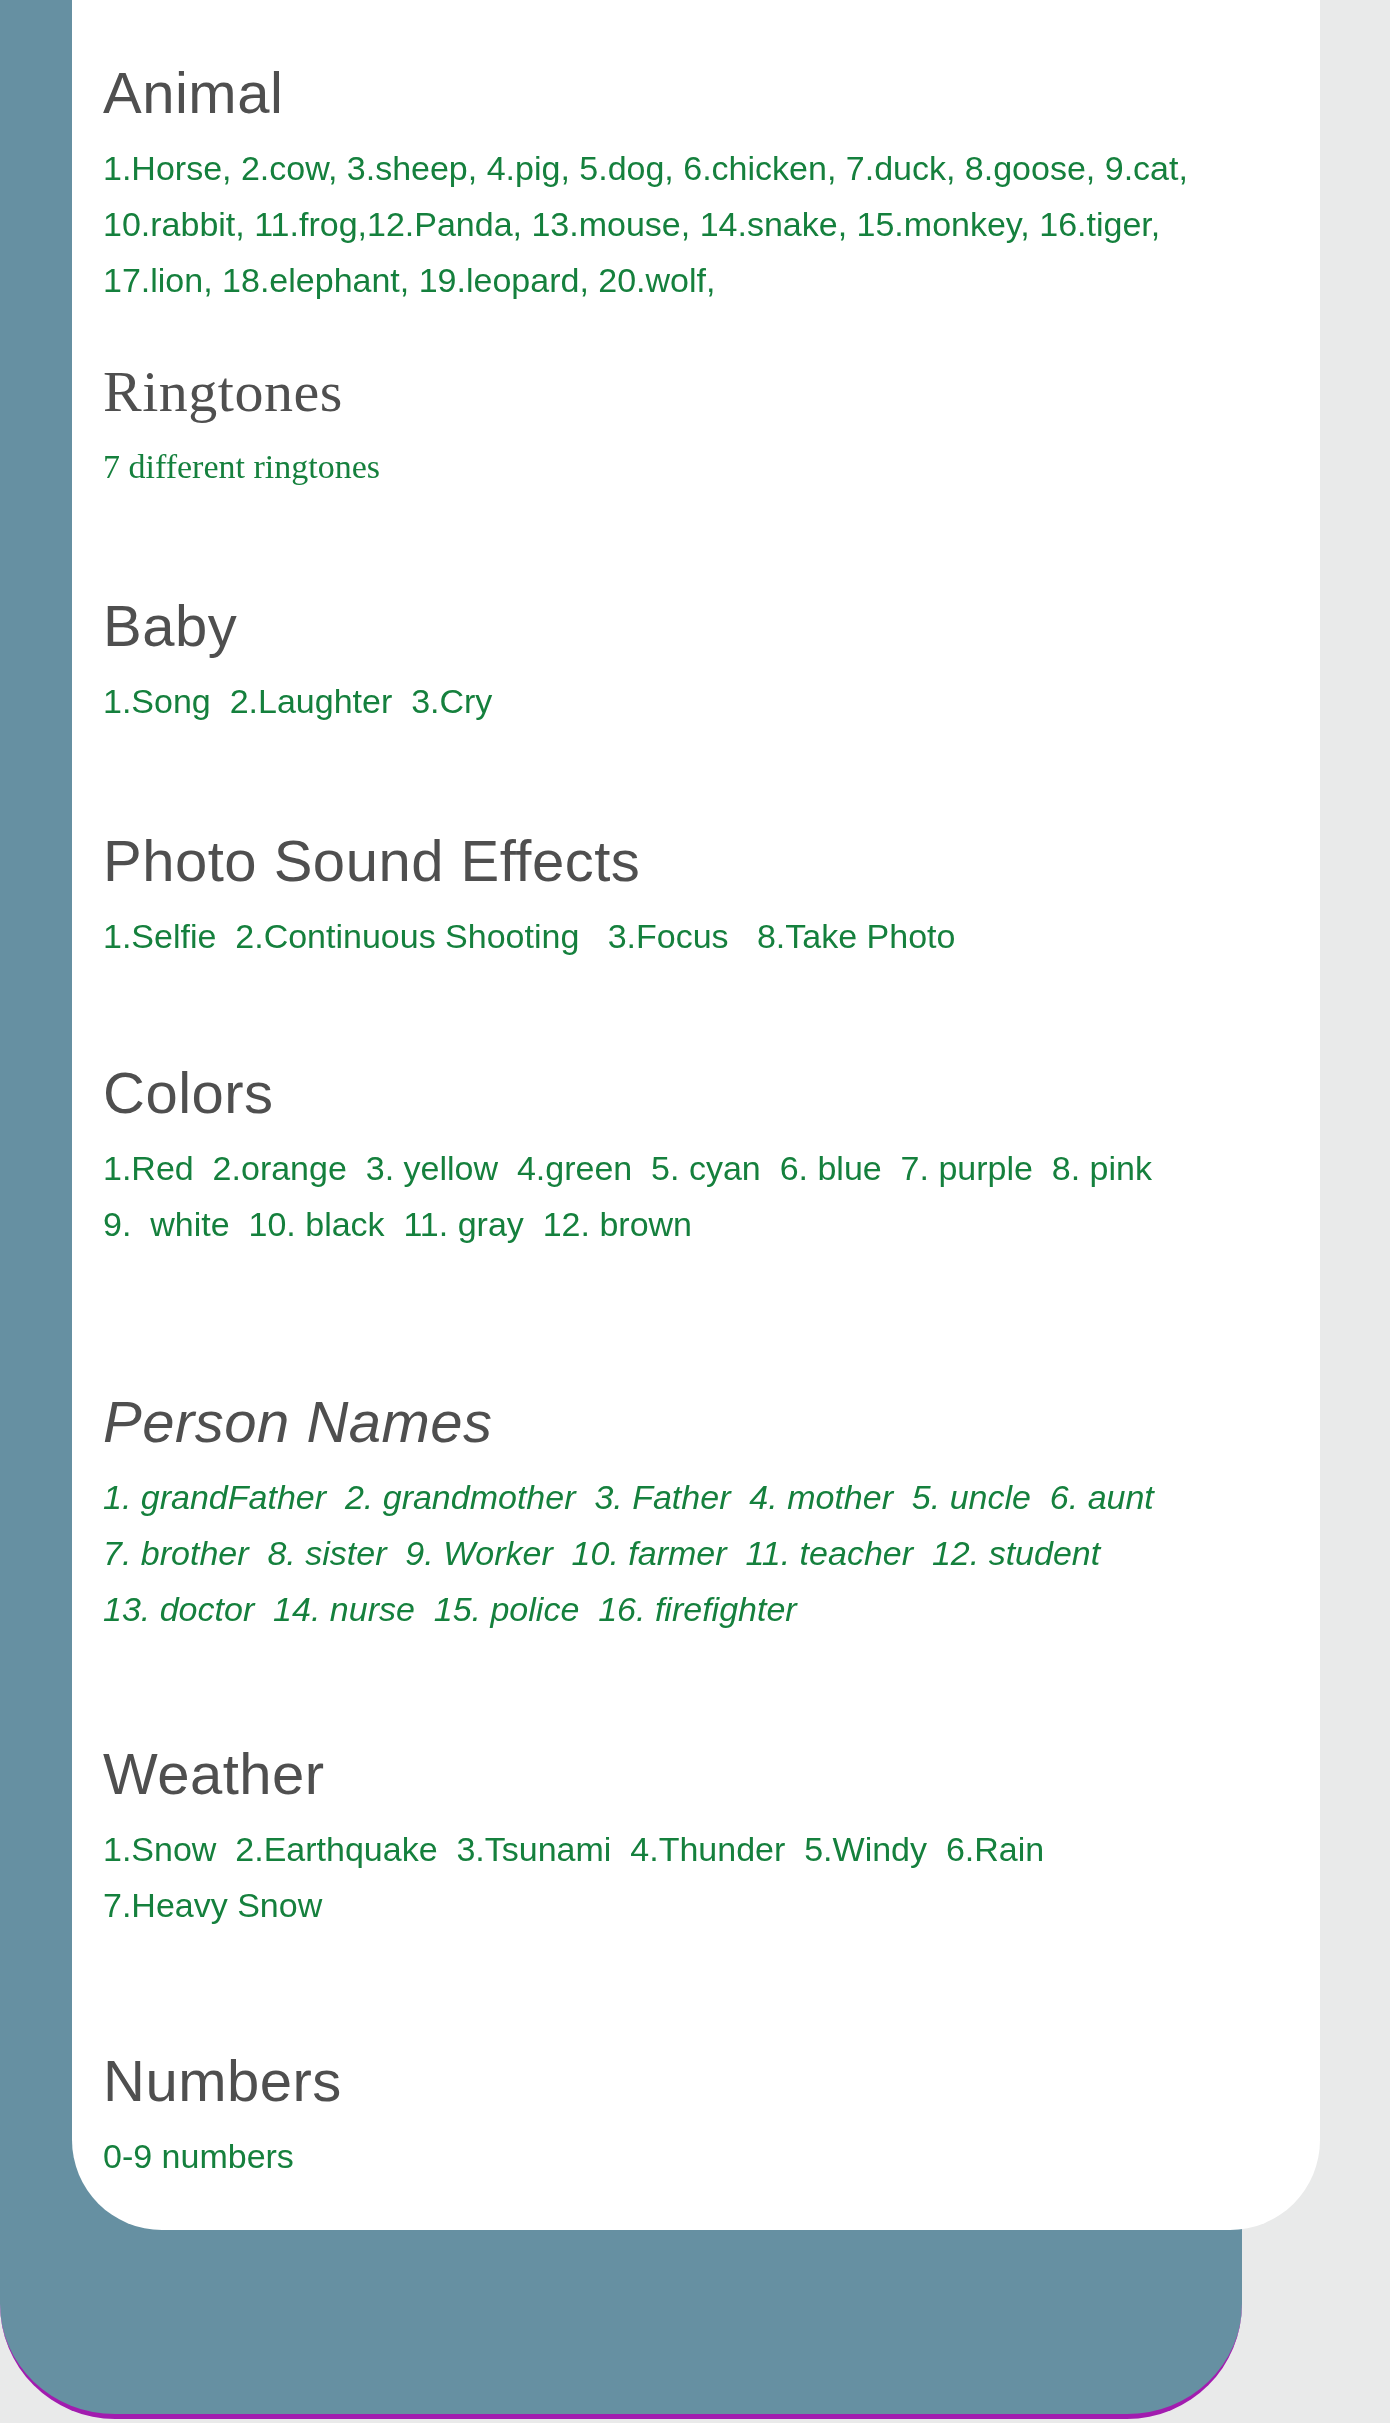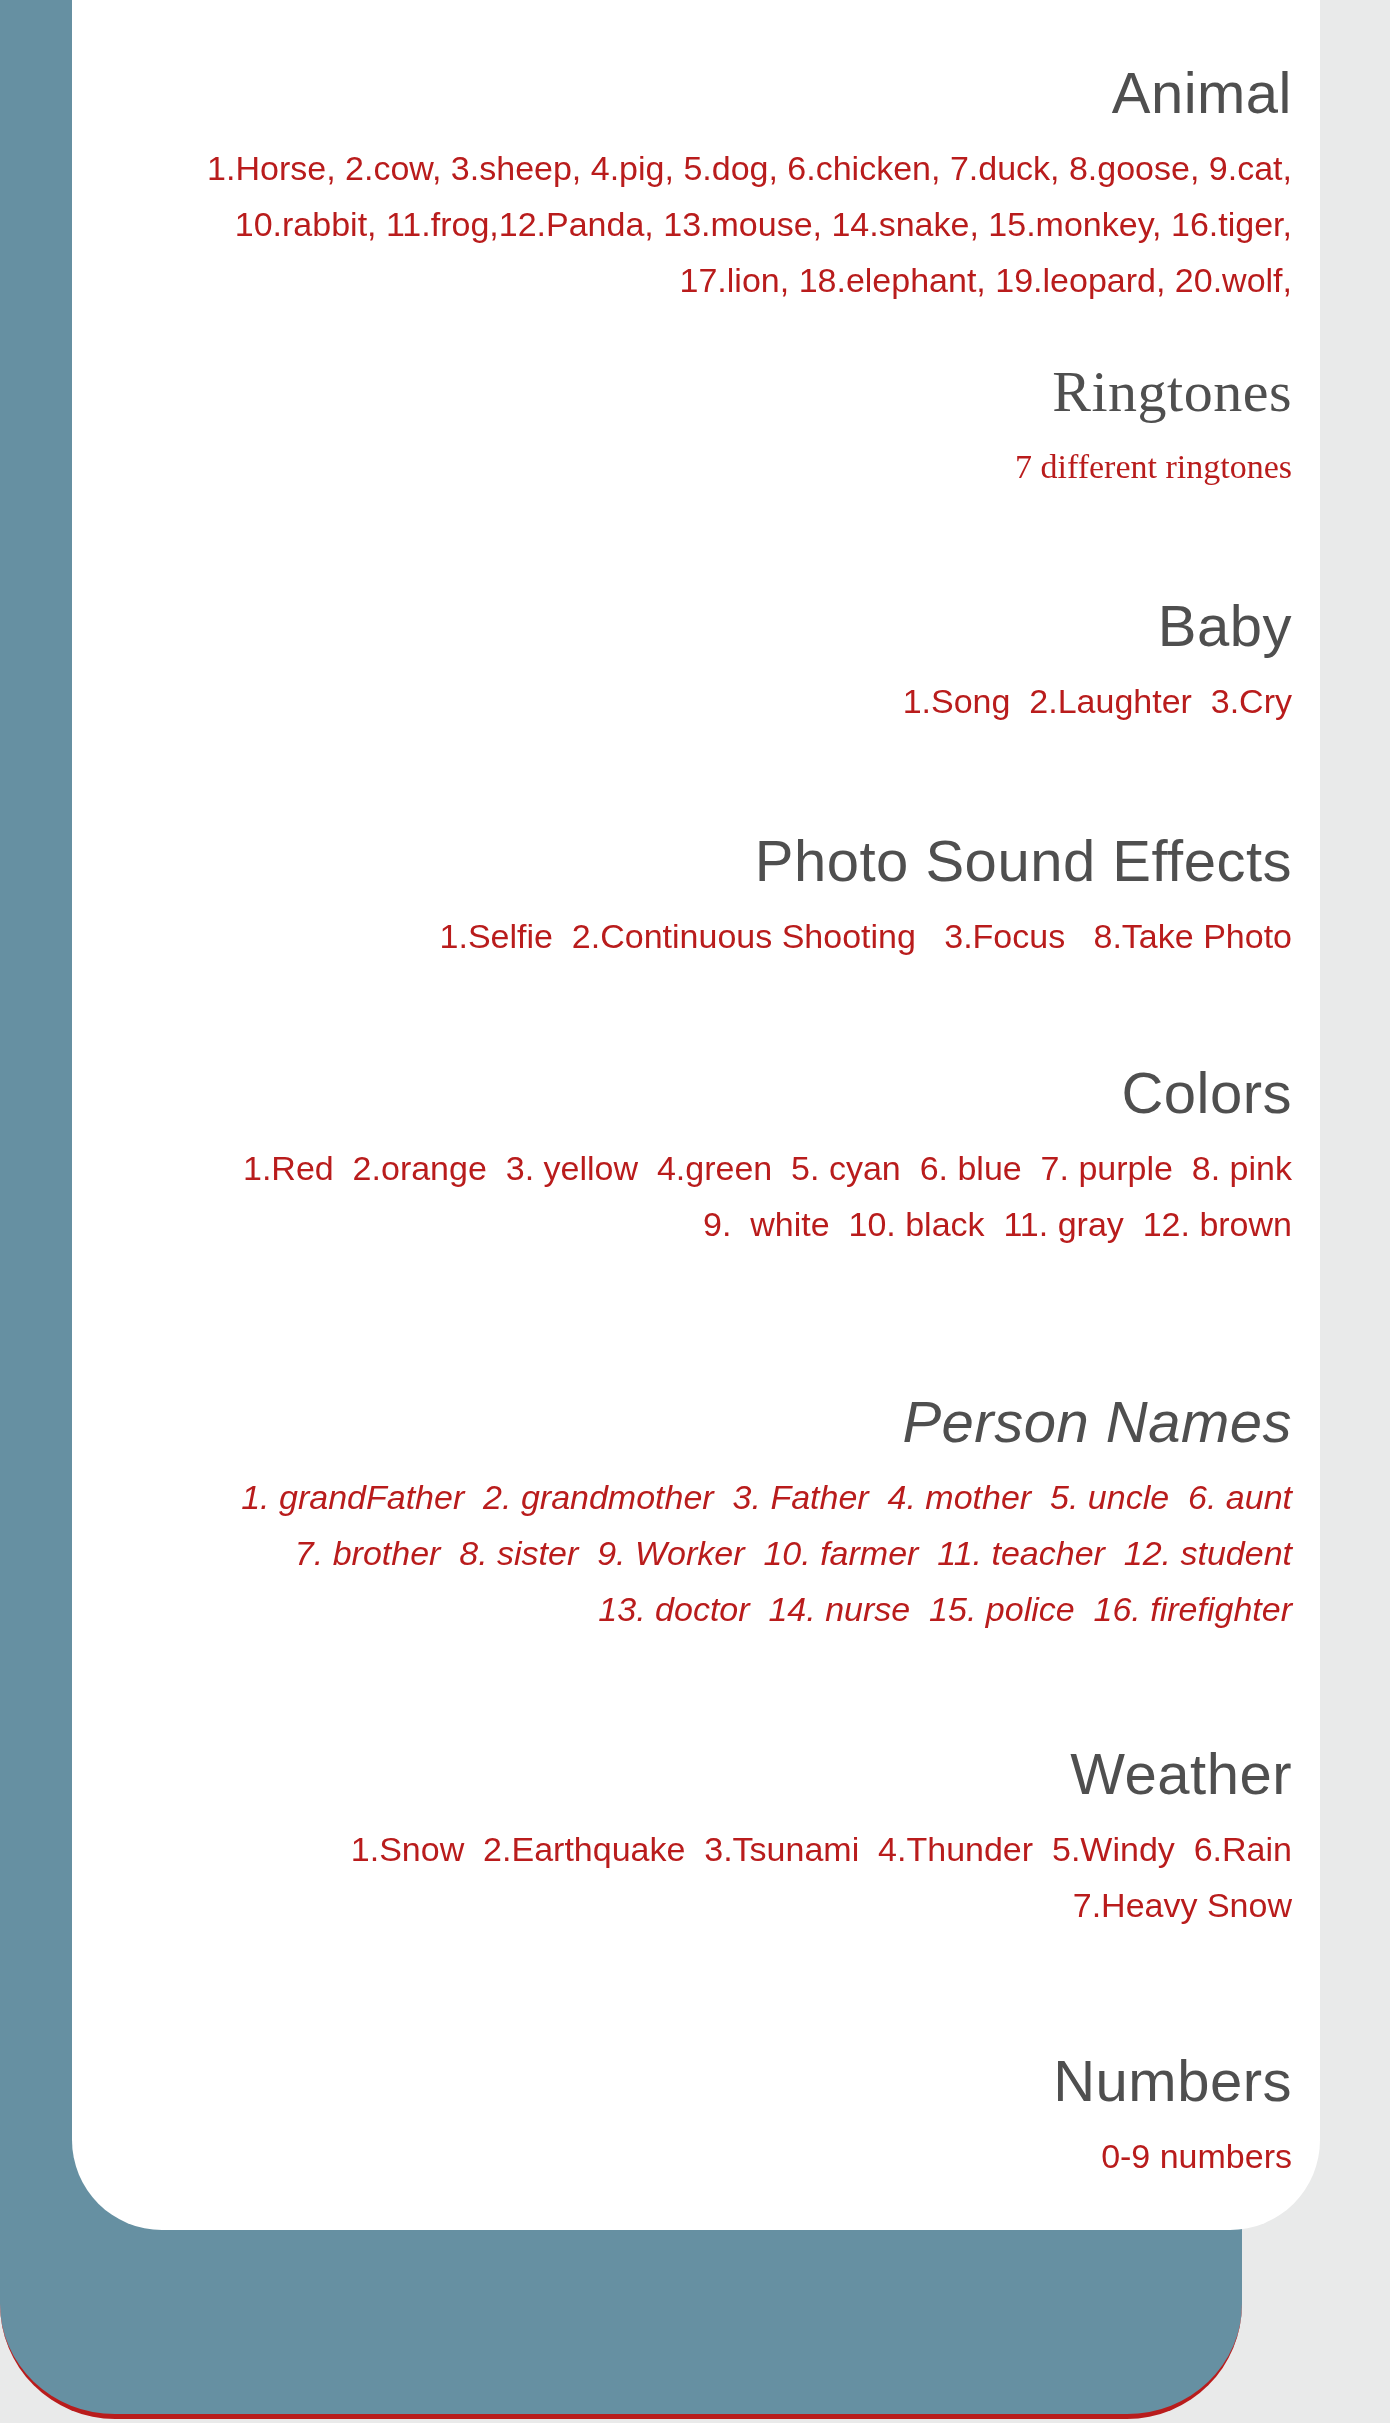--- a/index.html
+++ b/index.html
@@ -8,24 +8,23 @@
     background: #e9eaea;
     font-family: "Liberation Sans", sans-serif;
     overflow: hidden;
     position: relative;
   }
   .panel {
     position: absolute;
     left: 0; top: 0;
     width: 1242px; height: 2414px;
     background: #6690a2;
-    border-bottom: 5px solid #b91c1c;
+    border-bottom: 5px solid #a21caf;
     border-radius: 0 0 115px 115px;
     box-sizing: content-box;
-    text-align: right;
   }
   .card {
     position: absolute;
     left: 72px; top: 0;
     width: 1248px; height: 2230px;
     background: #ffffff;
     border-radius: 0 0 90px 90px;
     box-sizing: border-box;
     padding: 58px 28px 0 31px;
   }
@@ -35,21 +34,21 @@
     font-size: 58px;
     line-height: 70px;
     font-weight: 400;
     color: #4f4f4f;
     letter-spacing: 0.5px;
   }
   .sec .body { margin-top: 12px; }
   .line {
     font-size: 34px;
     line-height: 56px;
-    color: #b91c1c;
+    color: #15803d;
     white-space: pre-wrap;
   }
   .s2 { margin-top: 49px; font-family: Liberation Serif, serif; }
   .s3 { margin-top: 96px; }
   .s4 { margin-top: 97px; }
   .s5 { margin-top: 94px; }
   .s6 { margin-top: 135px; font-style: italic; }
   .s7 { margin-top: 102px; }
   .s8 { margin-top: 113px; }
 </style>

